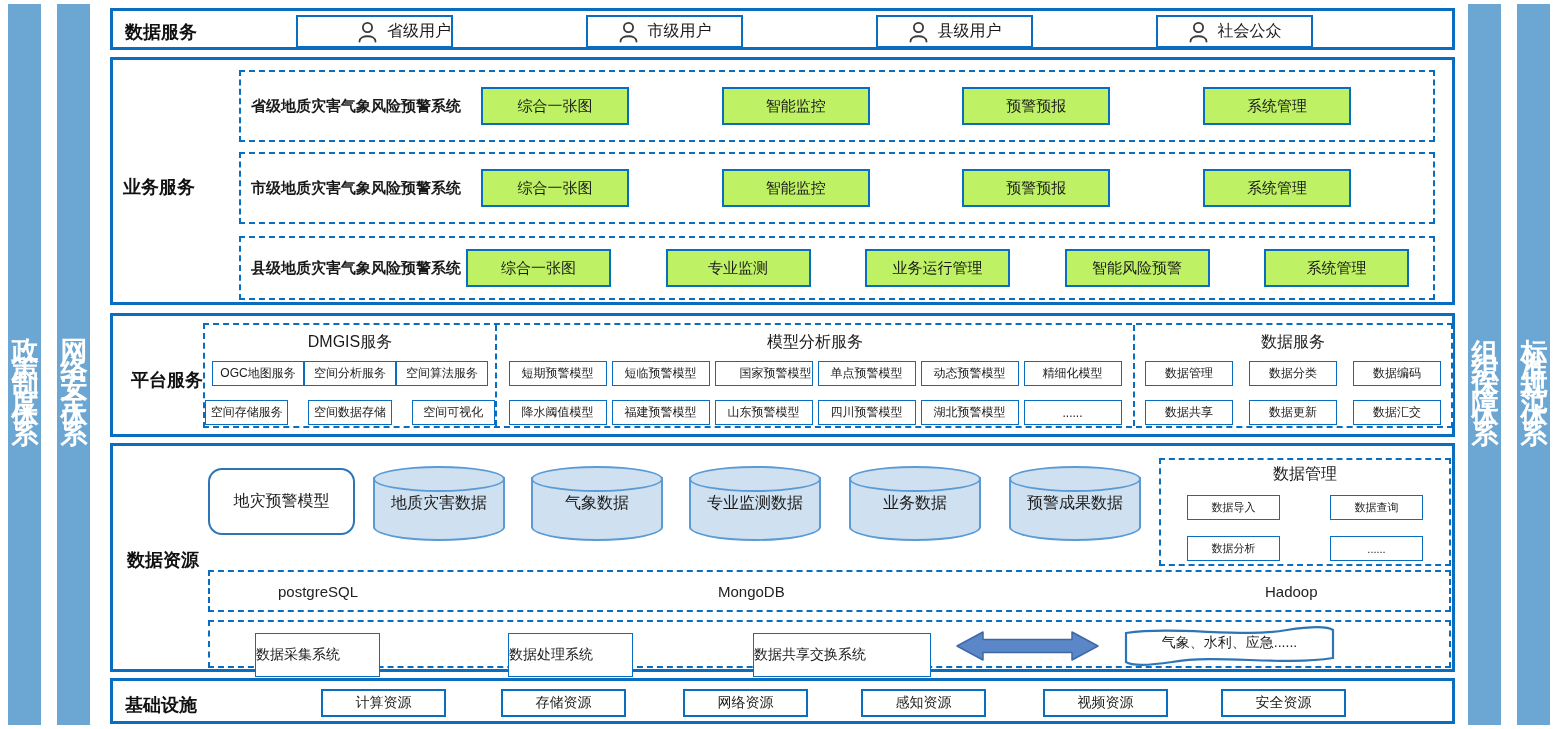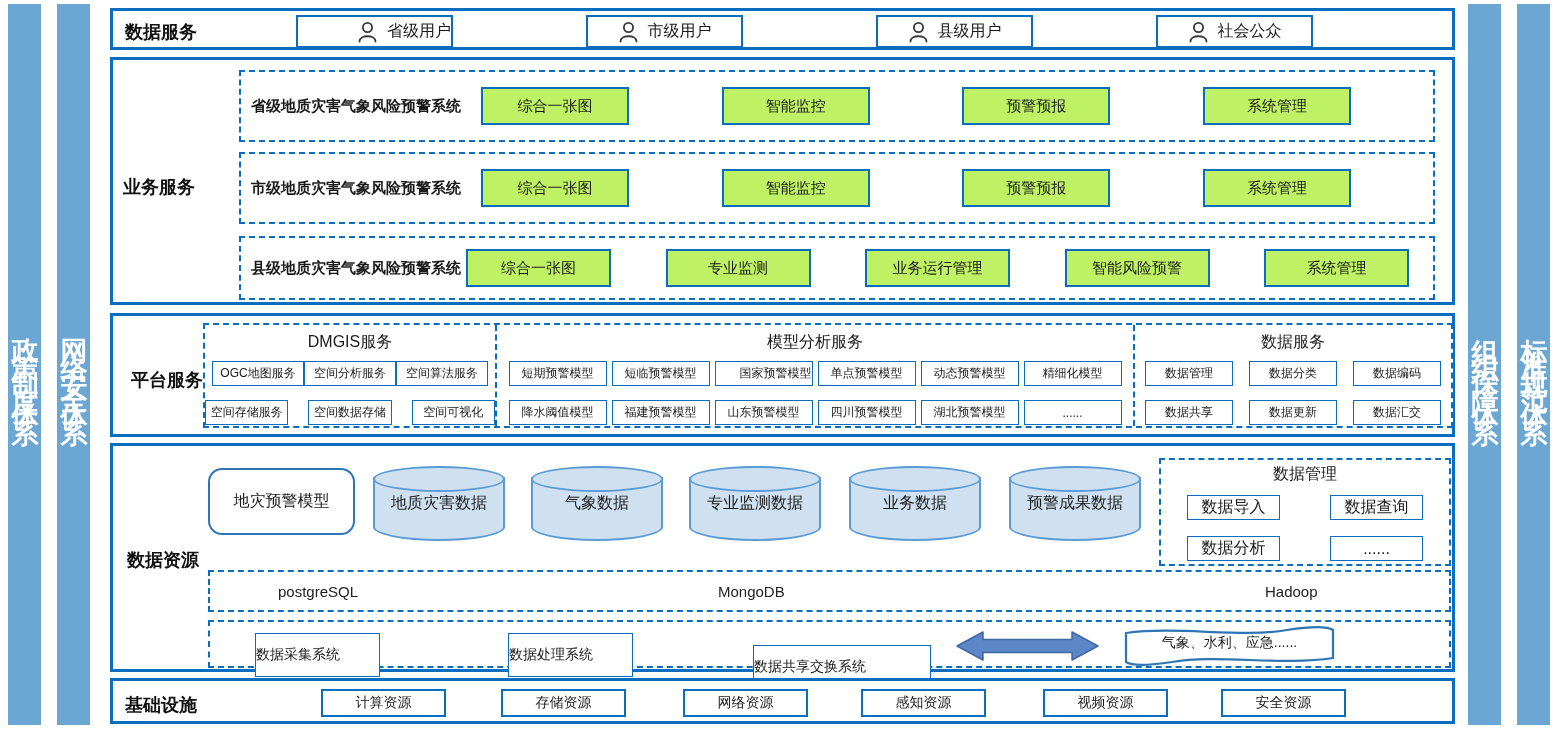--- a/index.html
+++ b/index.html
@@ -43,21 +43,21 @@
          border:2px solid #5b9bd5; border-top:none;
          border-radius:0 0 50% 50% / 0 0 22% 22%; }
   .cyl::before { content:""; position:absolute; top:-11px; left:-2px; right:-2px; height:22px;
                  background:#cfe0f0; border:2px solid #5b9bd5; border-radius:50%; }
   .cyl span { position:absolute; left:0; right:0; top:16px; text-align:center; font-size:16px; z-index:2; }
 
   .dm-title { text-align:center; font-size:16px; margin-top:4px; }
   .dm-grid { display:grid; grid-template-columns:1fr 1fr; column-gap:50px; row-gap:16px;
              padding:10px 26px 0 26px; }
   .dm-box { height:25px; border:1.5px solid #0a6ec0; background:#fff; display:flex;
-            align-items:center; justify-content:center; font-size:16px; }
+            align-items:center; justify-content:center; font-size:11px; }
 
   .db-label { position:absolute; top:0; bottom:0; display:flex; align-items:center; font-size:15px; color:#222; }
 
   .ex-box { position:absolute; border:1.5px solid #0a6ec0; background:#fff; height:44px;
             display:flex; align-items:center; font-size:14px; top:11px; }
   .wave-wrap { position:absolute; top:2px; }
   .wave-label { position:absolute; left:0; right:0; top:10px; text-align:center; font-size:14px; }
 
   .infra-box { position:absolute; top:8px; height:28px; width:125px; border:2px solid #0a6ec0;
                background:#fff; display:flex; align-items:center; justify-content:center; font-size:14px; }
@@ -324,21 +324,21 @@
       <span class="db-label" style="left:1055px;">Hadoop</span>
     </div>
 
     <div class="dashed" style="left:95px;top:174px;width:1243px;height:48px;">
       <div class="ex-box" style="left:45px;width:125px;">
           <span>数据采集系统</span>
         </div>
       <div class="ex-box" style="left:298px;width:125px;">
           <span>数据处理系统</span>
         </div>
-      <div class="ex-box" style="left:543px;width:178px;margin-top:12px;">
+      <div class="ex-box" style="left:543px;width:178px;">
           <span>数据共享交换系统</span>
         </div>
 
       <svg class="wave-wrap" style="left:745px;top:9px;" width="145" height="30" viewBox="0 0 145 30">
         <polygon points="2,15 28,1 28,8.5 117,8.5 117,1 143,15 117,29 117,21.5 28,21.5 28,29" fill="#5b87c9" stroke="#3f69a5" stroke-width="1.5" stroke-linejoin="round"></polygon>
       </svg>
 
       <div class="wave-wrap" style="left:912px;width:215px;height:44px;">
         <svg width="215" height="44" viewBox="0 0 215 44">
           <path d="M4,9 C55,2 120,14 165,6 C185,3 205,2 211,6 L211,34 C160,42 95,30 50,38 C30,41 10,42 4,38 Z" fill="#fff" stroke="#2e75b6" stroke-width="2.2"></path>

